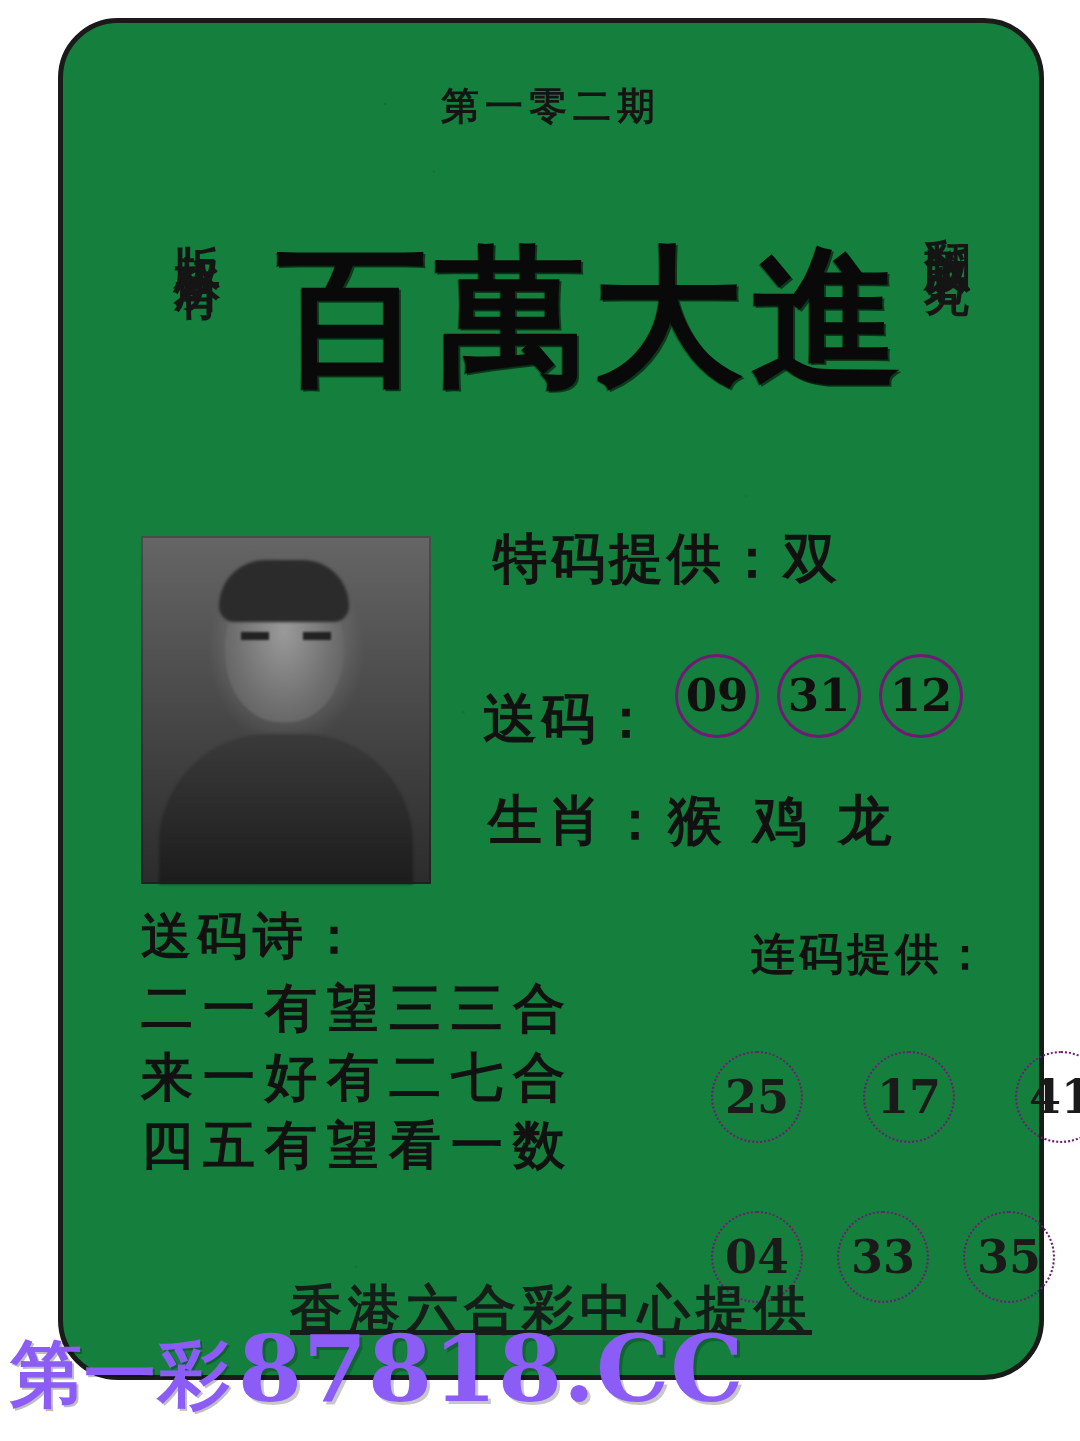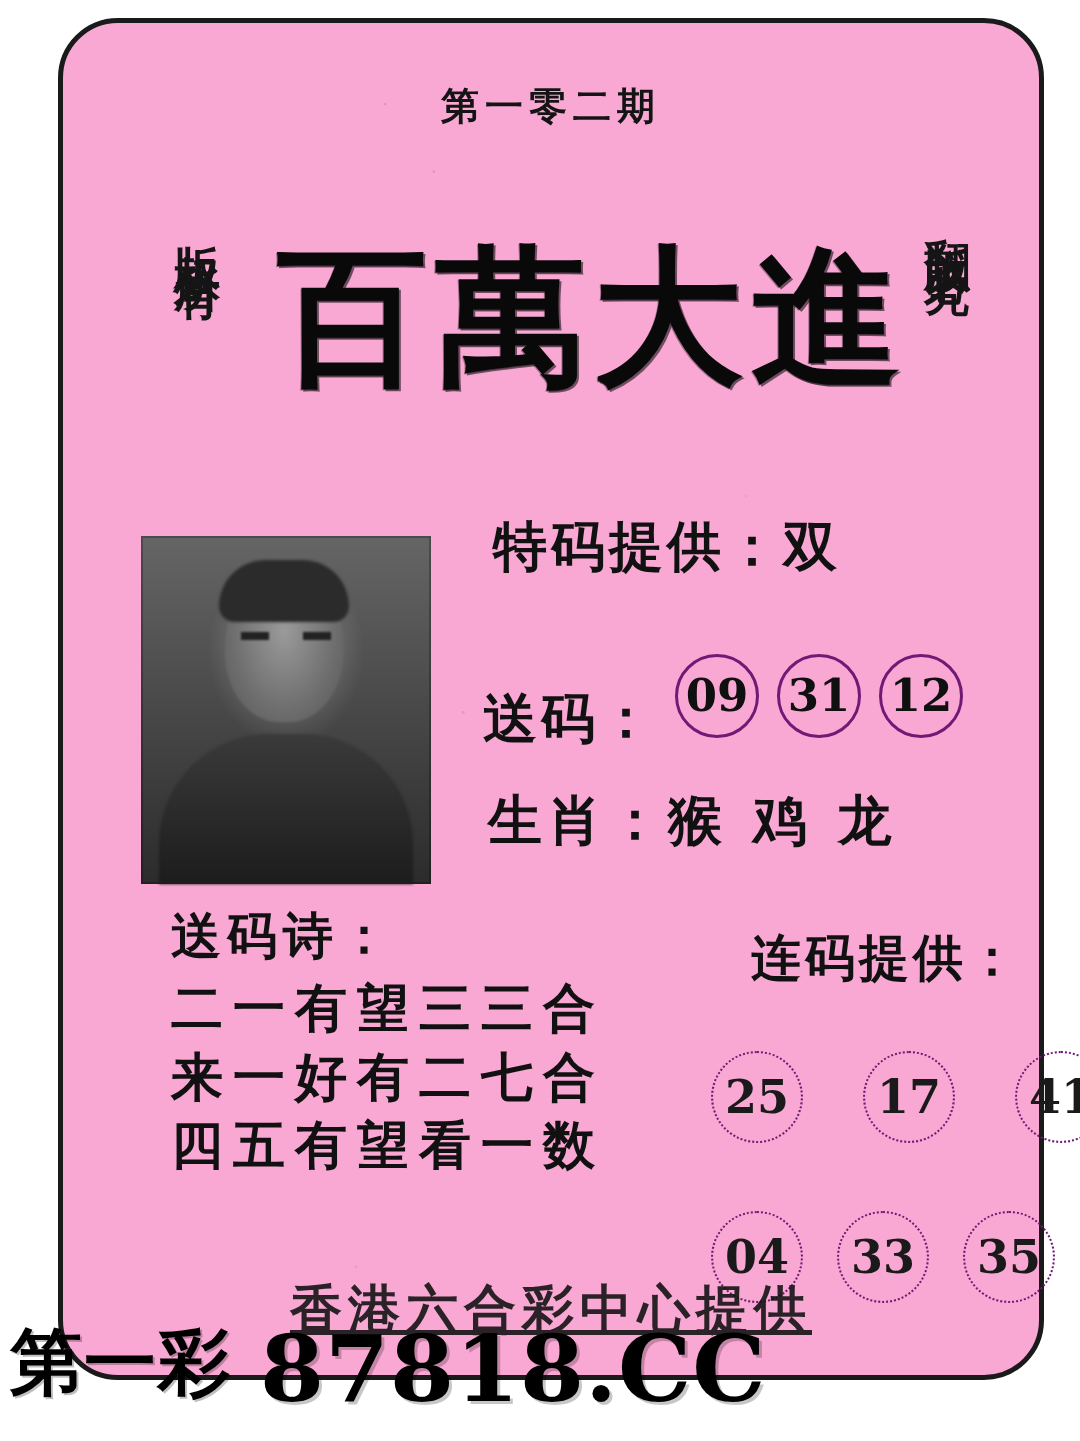--- a/index.html
+++ b/index.html
@@ -19,21 +19,21 @@
   
   .poster {
     position: absolute;
     left: 58px;
     top: 18px;
     width: 986px;
     height: 1362px;
     border: 5px solid #1a1a1a;
     border-radius: 60px;
     box-sizing: border-box;
-    background: #f9a8d4;
+    background: #15803d;
   }
 
   
   .speckle {
     position: absolute;
     inset: 0;
     pointer-events: none;
     opacity: .5;
     background-image:
       radial-gradient(circle at 33% 6%, rgba(0,0,0,.22) 0 1.1px, transparent 1.6px),
@@ -136,21 +136,21 @@
   
   .row-label {
     font-family: "DejaVu Serif", "Liberation Serif", serif;
     font-weight: 700;
     color: #111;
   }
 
   .special {
     position: absolute;
     left: 430px;
-    top: 488px;
+    top: 500px;
     font-size: 54px;
     letter-spacing: 4px;
   }
 
   .send-row {
     position: absolute;
     left: 420px;
     top: 612px;
     display: flex;
     align-items: center;
@@ -182,42 +182,41 @@
   }
 
   
   .poem {
     position: absolute;
     left: 78px;
     top: 880px;
     font-family: "DejaVu Serif", "Liberation Serif", serif;
     font-weight: 700;
     color: #111;
-    margin-left: 30px;
   }
   .poem .head-lbl {
     font-size: 50px;
     letter-spacing: 6px;
     margin-bottom: 4px;
   }
   .poem .line {
     font-size: 52px;
     letter-spacing: 10px;
     line-height: 1.32;
     white-space: nowrap;
   }
 
   
   .lianma-label {
     position: absolute;
     left: 688px;
     top: 902px;
     font-family: "DejaVu Serif", "Liberation Serif", serif;
     font-weight: 700;
-    font-size: 50px;
+    font-size: 44px;
     letter-spacing: 4px;
     color: #111;
   }
   .lianma-row1 {
     position: absolute;
     left: 648px;
     top: 1028px;
     display: flex;
     gap: 60px;
   }
@@ -250,25 +249,25 @@
     opacity: .9;
     text-decoration: underline;
   }
 
   
   .watermark {
     position: absolute;
     left: 10px;
     bottom: 18px;
     display: flex;
-    align-items: flex-start;
-    gap: 28px;
-    font-family: "DejaVu Serif", "Liberation Serif", serif;
-    font-weight: 700;
-    color: #000000;
+    align-items: flex-end;
+    gap: 6px;
+    font-family: "DejaVu Serif", "Liberation Serif", serif;
+    font-weight: 700;
+    color: #8b5cf6;
   }
   .watermark .wm-cn {
     font-size: 72px;
     letter-spacing: 2px;
     text-shadow: 2px 2px 0 rgba(0,0,0,.25);
   }
   .watermark .wm-url {
     font-size: 92px;
     letter-spacing: 1px;
     text-shadow: 3px 3px 0 rgba(0,0,0,.22);

